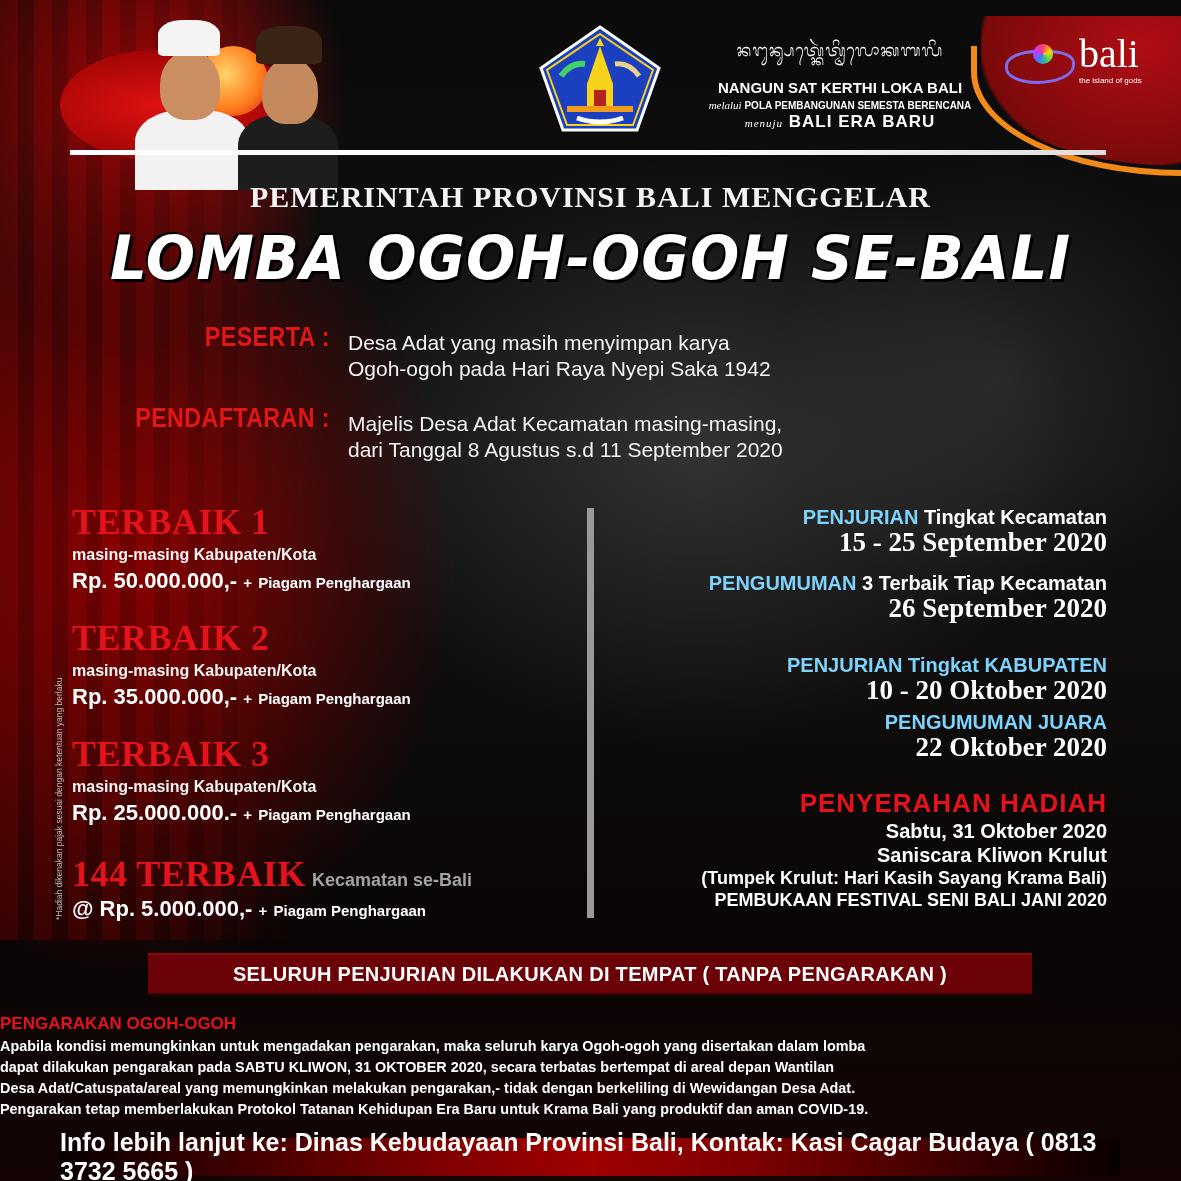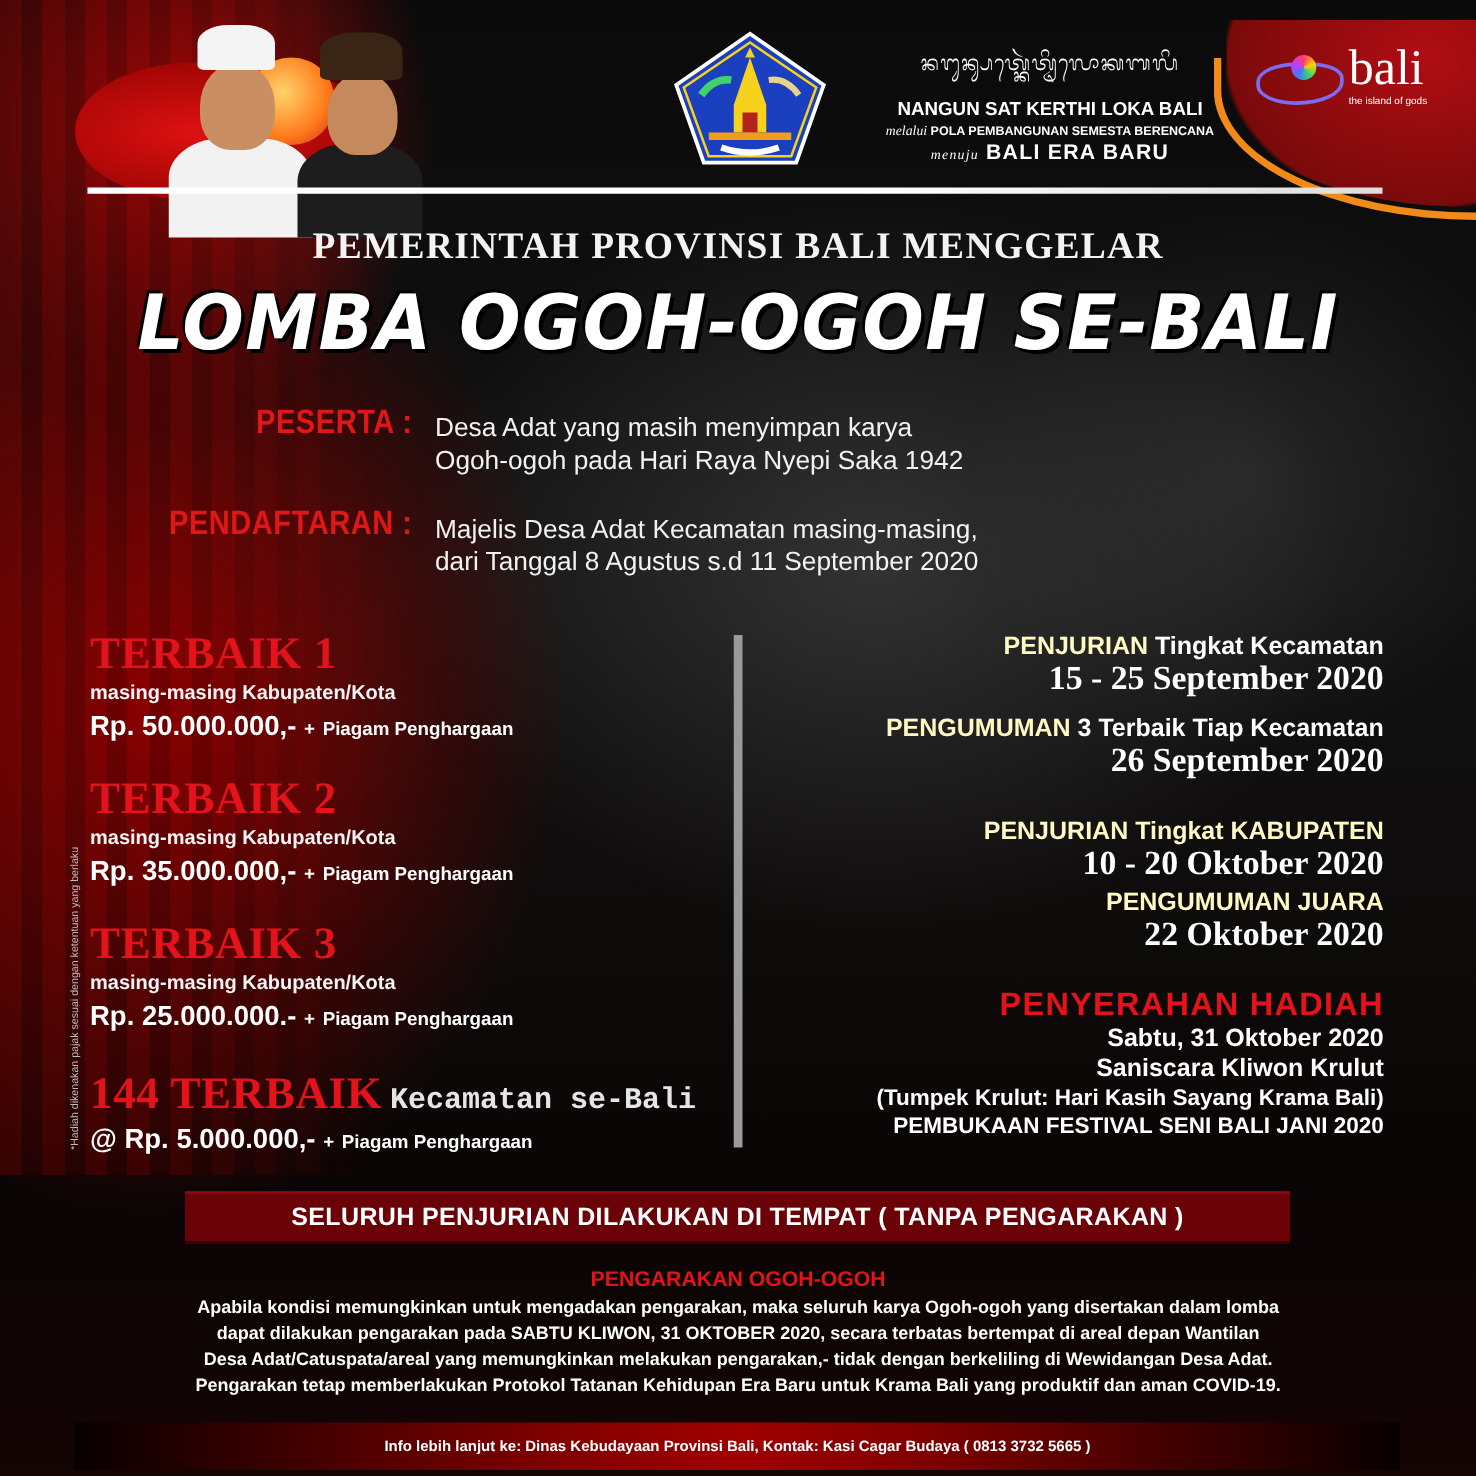--- a/index.html
+++ b/index.html
@@ -113,61 +113,61 @@
   .prize-title { font-family: "Liberation Serif", serif; font-weight: 700; color: #e3121b; font-size: 36px; line-height: 36px; letter-spacing: 0.5px; }
   .prize-sub { font-family: "Liberation Sans", sans-serif; font-weight: 700; font-size: 16px; color: #f4f4f4; margin-top: 6px; }
   .prize-amount { font-family: "Liberation Sans", sans-serif; font-weight: 700; font-size: 22px; color: #fff; margin-top: 4px; white-space: nowrap; }
   .prize-amount .plus { font-size: 15px; }
   .prize-amount .piagam { font-size: 15px; }
   .p1 { top: 504px; }
   .p2 { top: 620px; }
   .p3 { top: 736px; }
   .p4 { top: 856px; }
   .p4 .prize-title { display: inline; }
-  .p4 .inline-sub { font-family: Liberation Mono, monospace; font-weight: 700; font-size: 24px; color: #e5e5e5; margin-left: 6px; }
+  .p4 .inline-sub { font-family: Liberation Sans, sans-serif; font-weight: 700; font-size: 18px; color: #a3a3a3; margin-left: 6px; }
 
   .vertical-note {
     position: absolute; left: 54px; top: 920px; width: 260px;
     transform: rotate(-90deg); transform-origin: 0 0;
     font-size: 8.5px; color: #bdbdbd; white-space: nowrap;
   }
 
   .col-divider { position: absolute; left: 587px; top: 508px; width: 7px; height: 410px; background: #9a9a9a; }
 
   
   .sched { position: absolute; right: 74px; text-align: right; white-space: nowrap; }
   .sched .head { font-family: "Liberation Sans", sans-serif; font-weight: 700; font-size: 20px; color: #fff; }
-  .sched .head .red { color: #fef9c3; }
+  .sched .head .red { color: #7dd3fc; }
   .sched .date { font-family: Liberation Serif, serif; font-weight: 700; font-size: 27px; color: #fff; line-height: 26px; }
   .s1 { top: 506px; }
   .s2 { top: 572px; }
   .s3 { top: 644px; margin-top: 10px; }
   .s4 { top: 711px; }
   .s5 { top: 788px; }
   .s5 .head-big { font-family: "Liberation Sans", sans-serif; font-weight: 700; font-size: 26px; color: #e3121b; letter-spacing: 1px; }
   .s5 .line { font-weight: 700; font-size: 20px; line-height: 24px; color: #fff; }
   .s5 .line.small { font-size: 18px; line-height: 22px; }
 
   
   .banner {
     position: absolute; left: 148px; top: 953px; width: 884px; height: 42px;
     background: #6b0207; border-top: 2px solid #8c0a0f; border-bottom: 2px solid #3a0002;
     display: flex; align-items: center; justify-content: center;
     font-family: "Liberation Sans", sans-serif; font-weight: 700; font-size: 20px; color: #fff; letter-spacing: 0.3px;
   }
 
-  .parade { position: absolute; left: 0; width: 1181px; top: 1014px; text-align: center; }
+  .parade { position: absolute; left: 0; width: 1181px; top: 1014px; }
   .parade .ptitle { color: #e3121b; font-family: "Liberation Sans", sans-serif; font-weight: 700; font-size: 17px; }
   .parade .pbody { font-family: "Liberation Sans", sans-serif; font-weight: 700; font-size: 14.4px; line-height: 21px; color: #fff; margin-top: 2px; }
 
   .footer {
     position: absolute; left: 60px; width: 1060px; top: 1138px; height: 38px;
     background: linear-gradient(90deg, #080000 0%, #7d0000 35%, #a00000 50%, #7d0000 65%, #080000 100%);
     display: flex; align-items: center; justify-content: center;
-    font-family: "Liberation Sans", sans-serif; font-weight: 700; font-size: 12px; color: #fff;
+    font-family: "Liberation Sans", sans-serif; font-weight: 700; font-size: 25px; color: #fff;
   }
 </style>
 </head>
 <body>
 
 <div class="bg"></div>
 <div class="curtain"></div>
 <div class="bottom-glow"></div>
 
 <div class="portrait">

